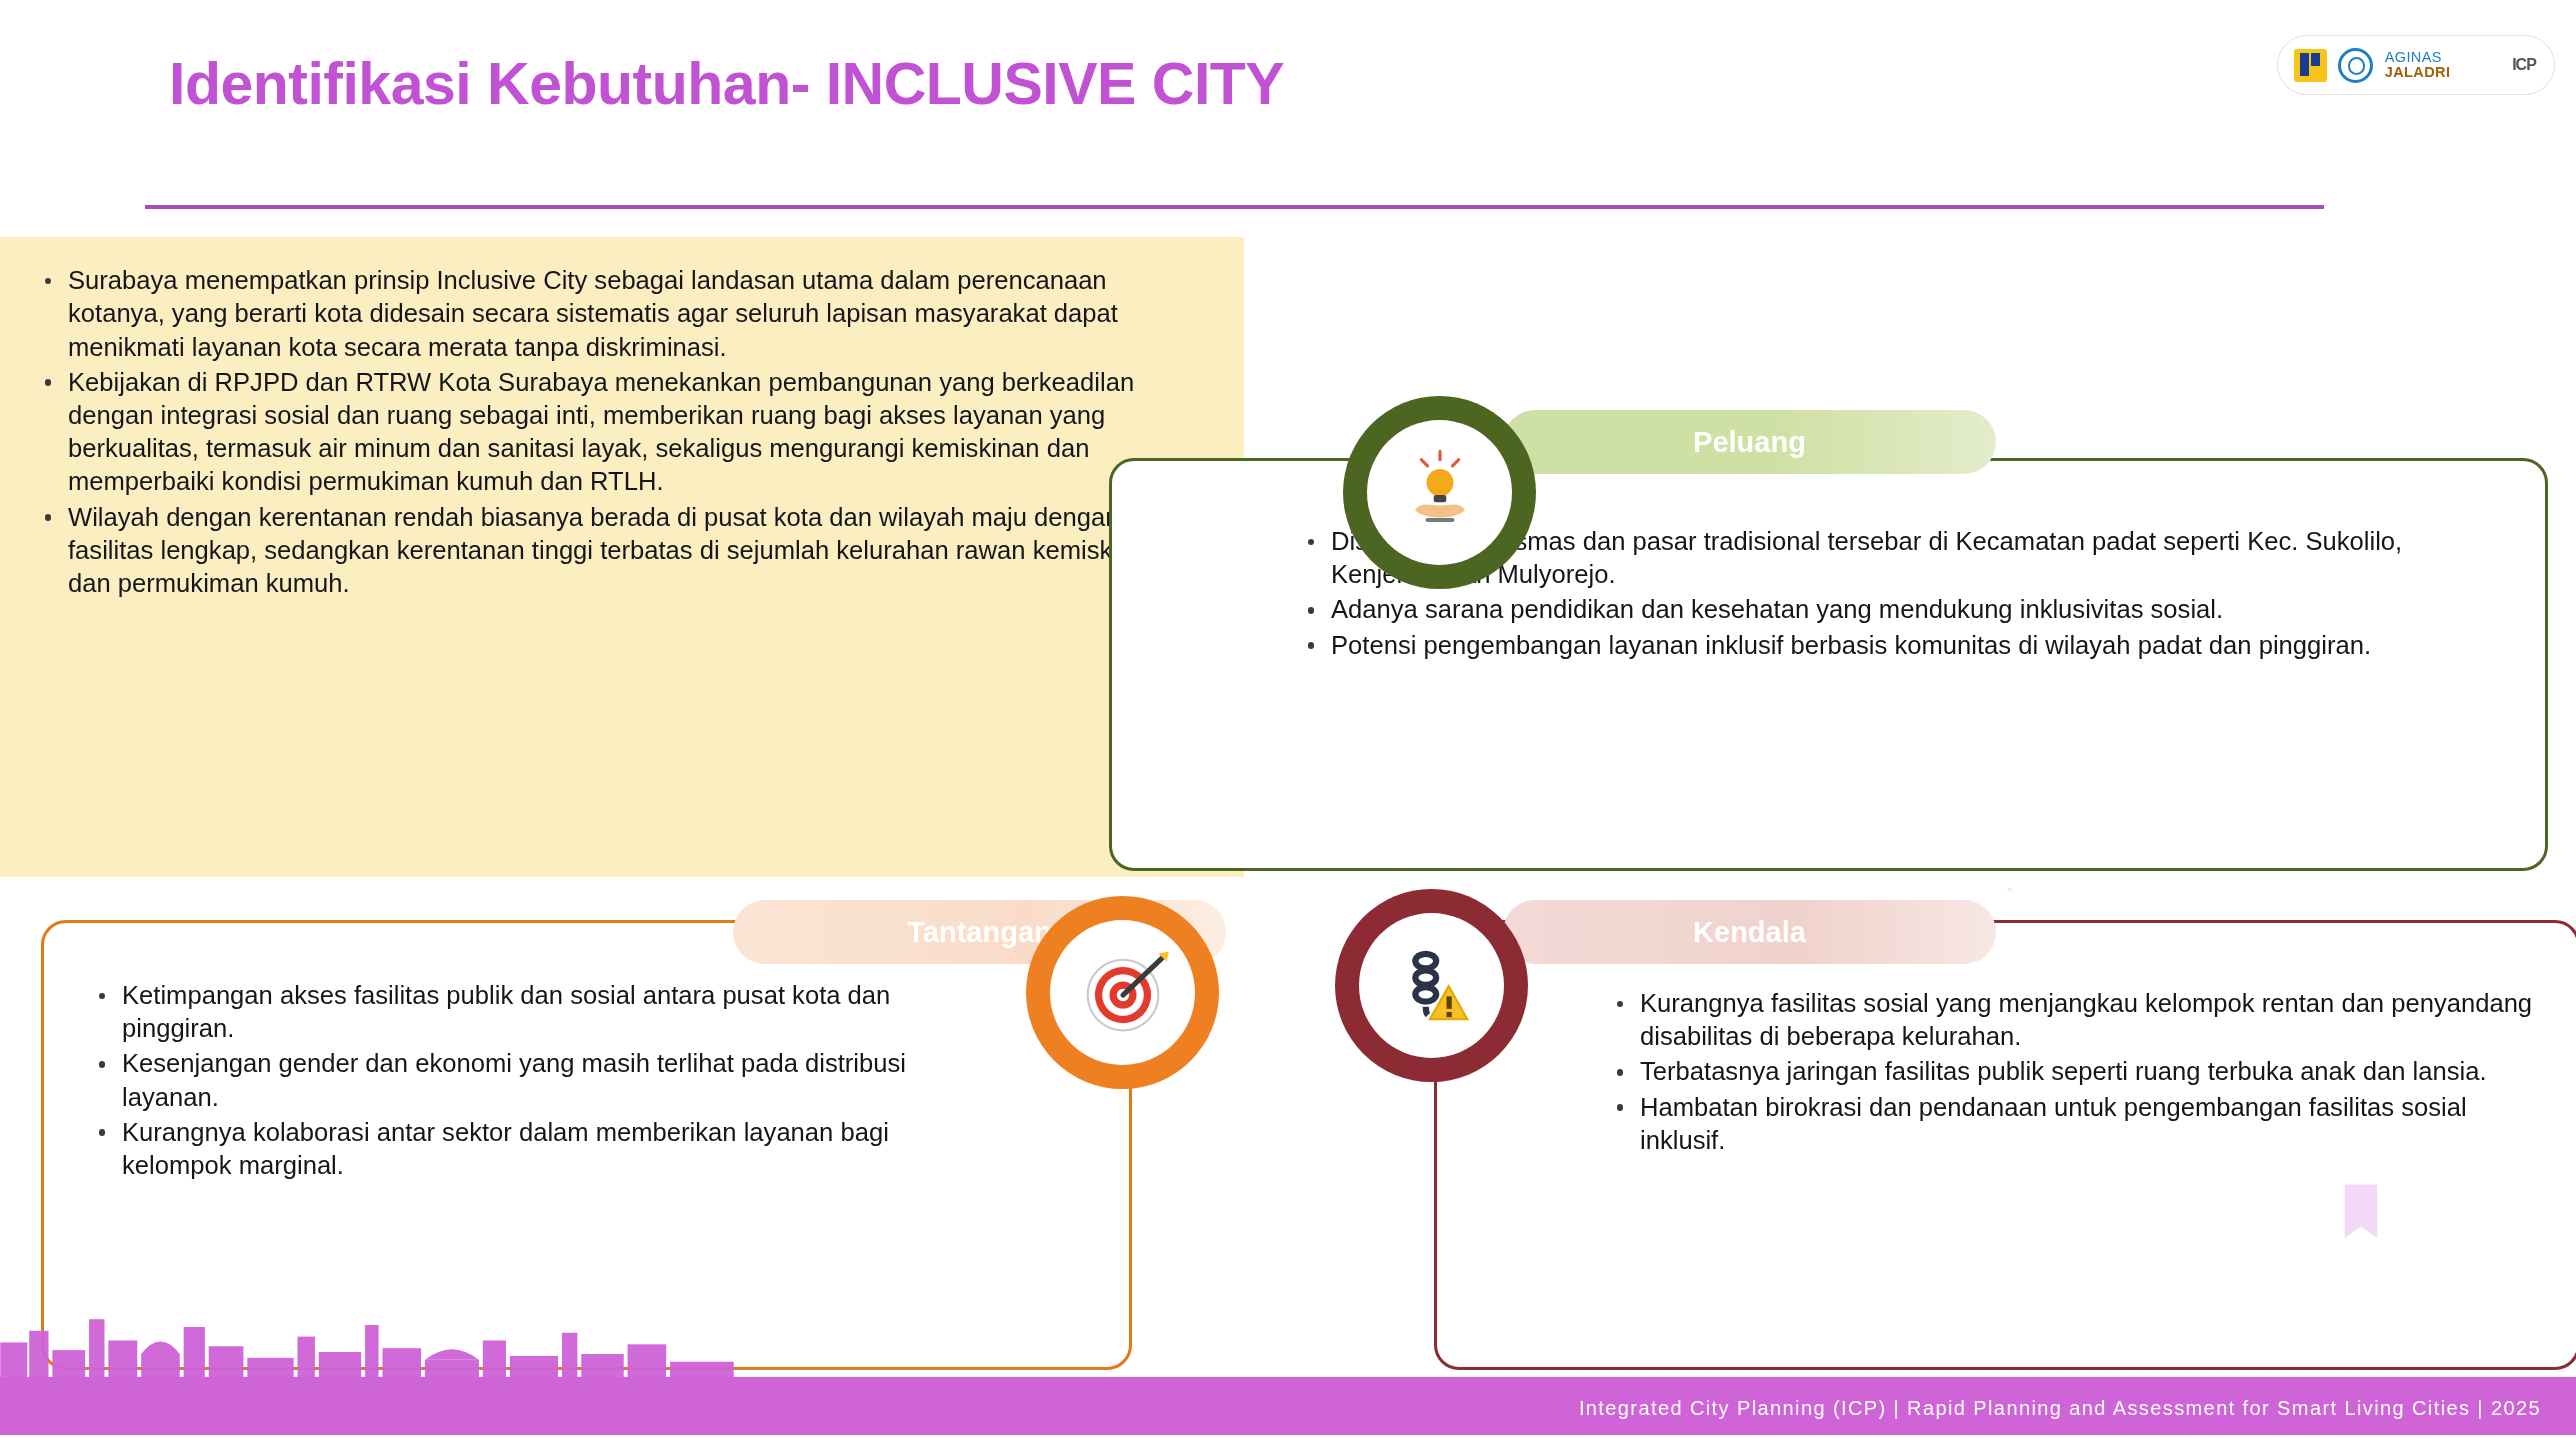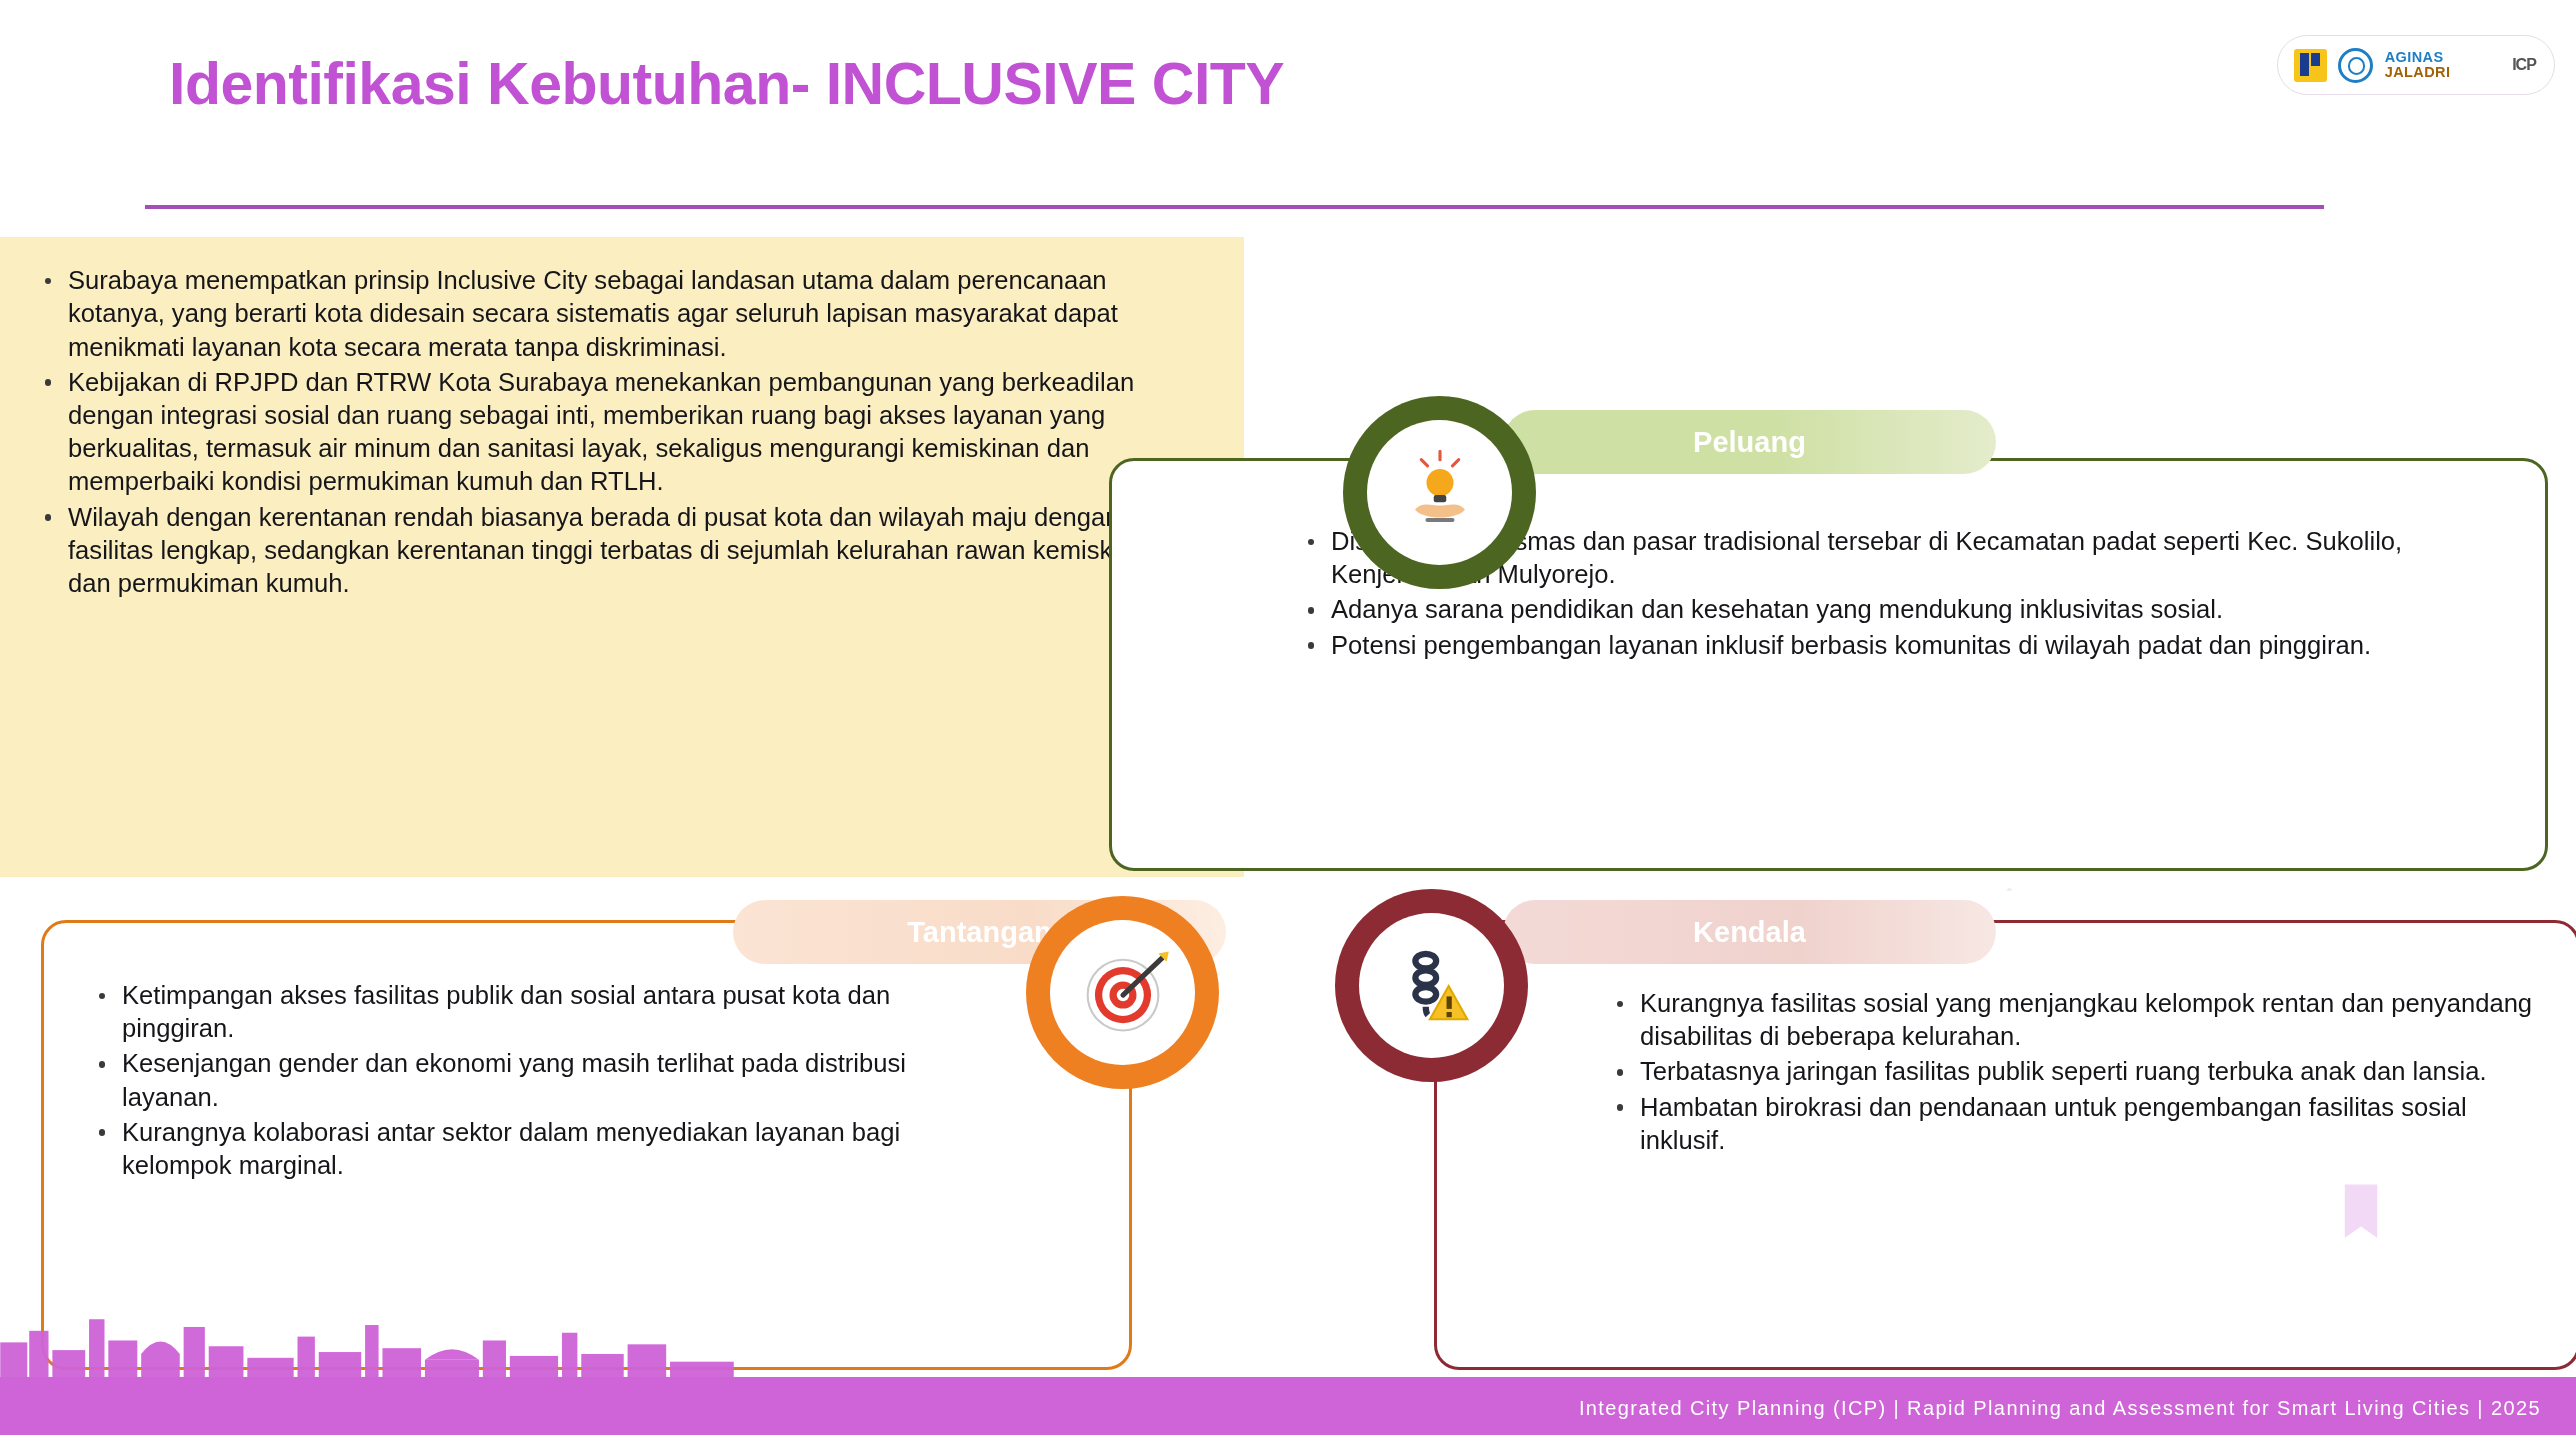--- a/index.html
+++ b/index.html
@@ -93,21 +93,21 @@
     position: relative;
     flex: 0 0 auto;
   }
   .logo-ring:before {
     content: "";
     position: absolute; left: 6.8px; top: 6.8px;
     width: 13.5px; height: 13.5px; border-radius: 50%;
     border: 2.9px solid #1f7ec4;
   }
   .logo-text { line-height: 1.05; flex: 1 1 auto; }
-  .logo-text .l1 { font-size: 14.5px; font-weight: bold; color: #1f7ec4; letter-spacing: 0.4px; }
+  .logo-text .l1 { font-size: 14.5px; font-weight: normal; color: #1f7ec4; letter-spacing: 0.4px; }
   .logo-text .l2 { font-size: 14.5px; font-weight: bold; color: #a16207; letter-spacing: 0.4px; }
   .logo-icp {
     width: 29px; height: 33px;
     flex: 0 0 auto;
     display: flex; align-items: center; justify-content: center;
     font-size: 16px; font-weight: bold; color: #555; letter-spacing: -1px;
   }
 
   
   .panel-arah {
@@ -326,21 +326,21 @@
         <rect x="64" y="60" width="5" height="12" fill="#5a4200"></rect>
         <rect x="64" y="75" width="5" height="5" fill="#5a4200"></rect>
       </svg>
     </div>
   </div>
 
   <div class="card card-tantangan">
     <ul class="bullets">
       <li>Ketimpangan akses fasilitas publik dan sosial antara pusat kota dan pinggiran.</li>
       <li>Kesenjangan gender dan ekonomi yang masih terlihat pada distribusi layanan.</li>
-      <li>Kurangnya kolaborasi antar sektor dalam menyediakan layanan bagi kelompok marginal.</li>
+      <li>Kurangnya kolaborasi antar sektor dalam memberikan layanan bagi kelompok marginal.</li>
     </ul>
   </div>
   <div class="pill pill-tantangan">Tantangan</div>
   <div class="badge badge-tantangan">
     <div class="badge-inner">
       <svg class="icon-svg" viewBox="0 0 100 100" aria-hidden="true">
         <circle cx="50" cy="52" r="34" fill="#ffffff" stroke="#c9c9c9" stroke-width="2"></circle>
         <circle cx="50" cy="52" r="27" fill="#e23b2e"></circle>
         <circle cx="50" cy="52" r="20" fill="#ffffff"></circle>
         <circle cx="50" cy="52" r="13" fill="#e23b2e"></circle>

